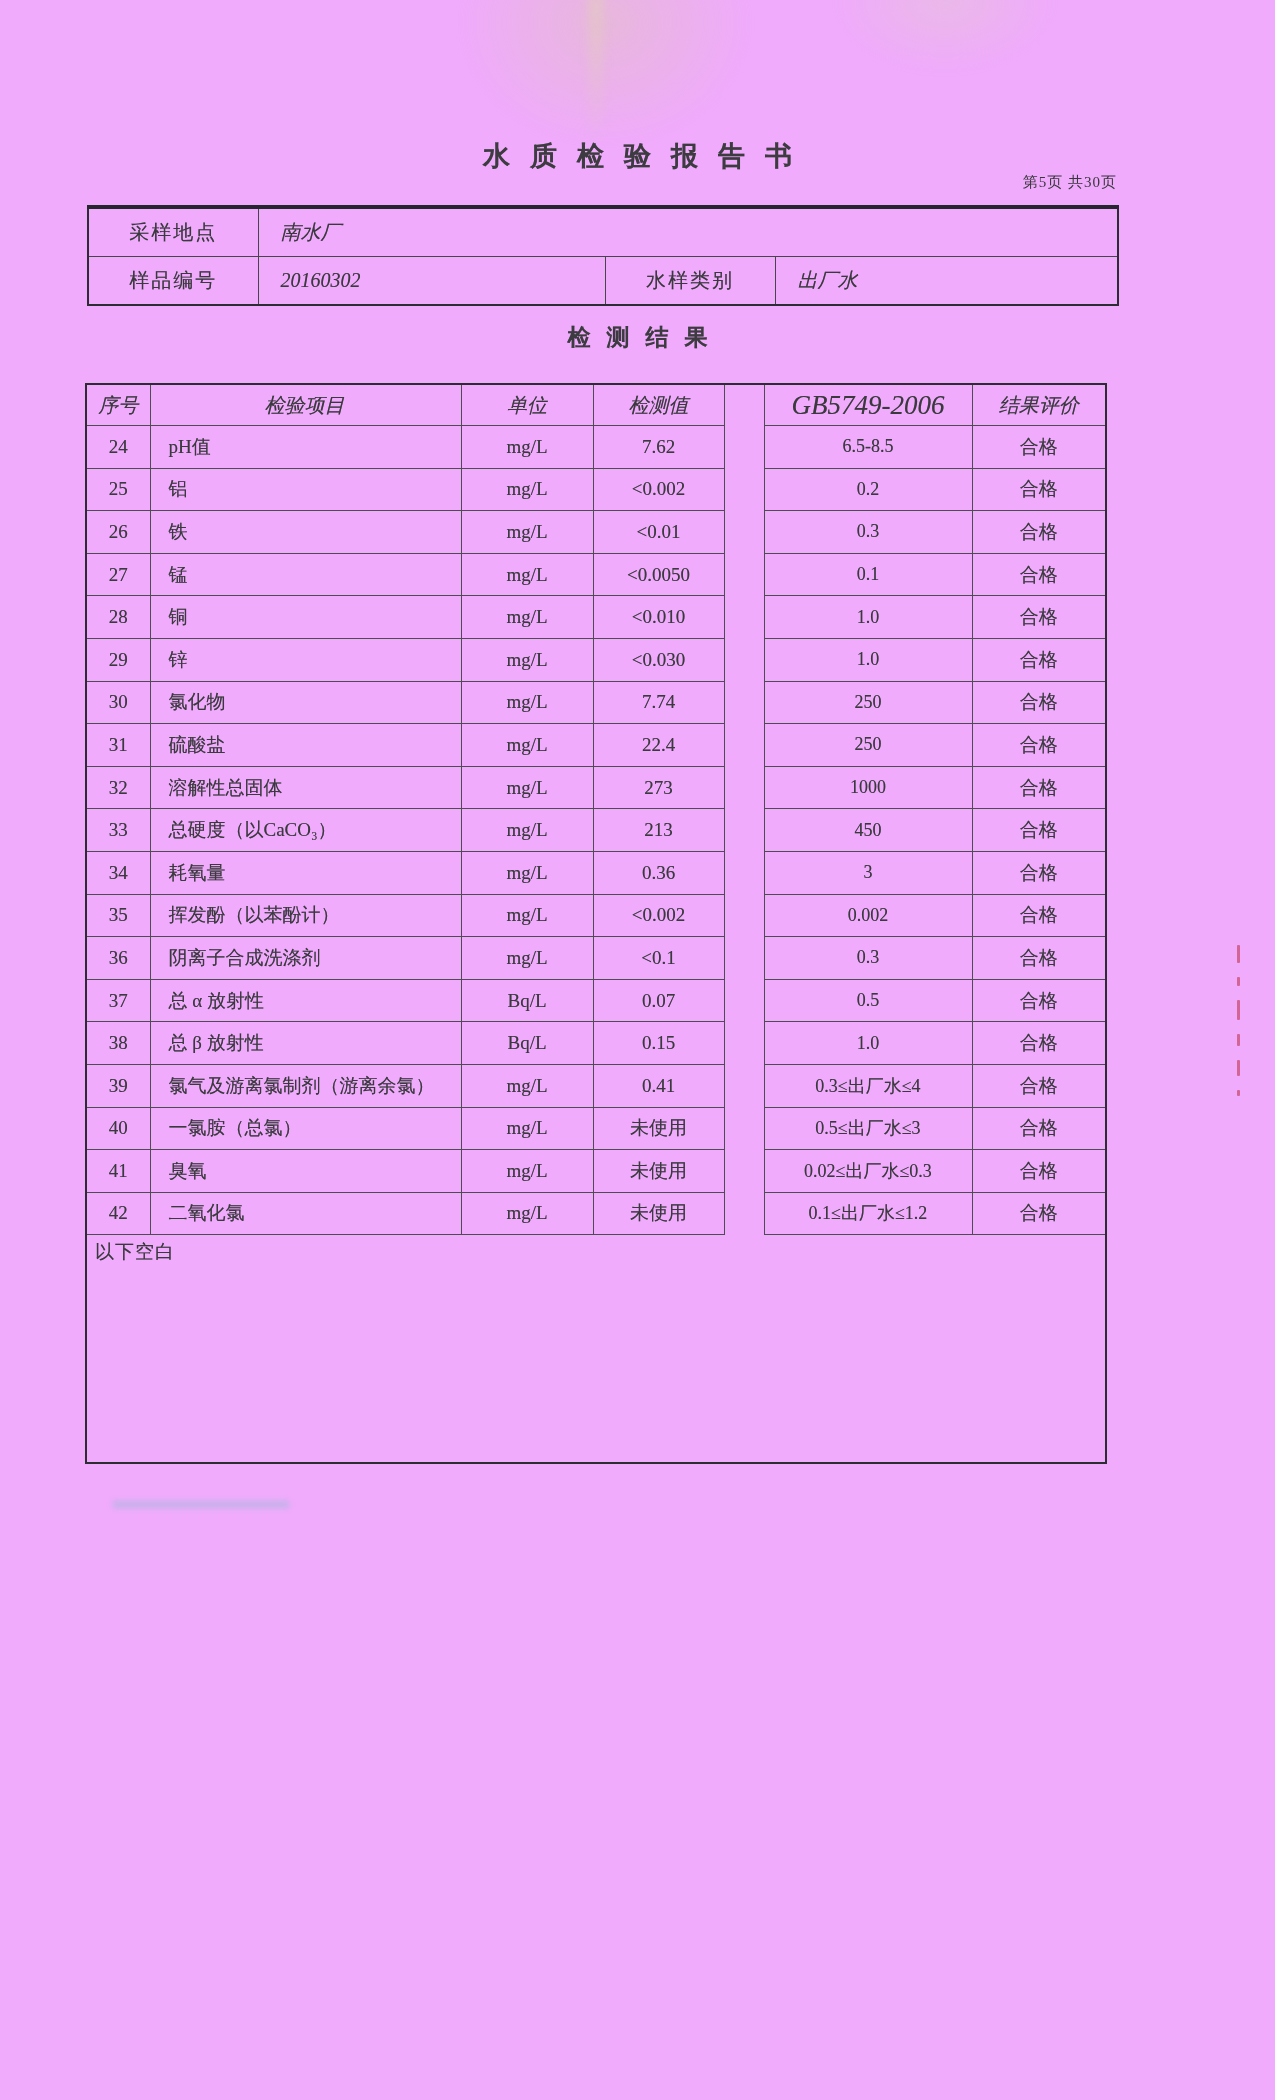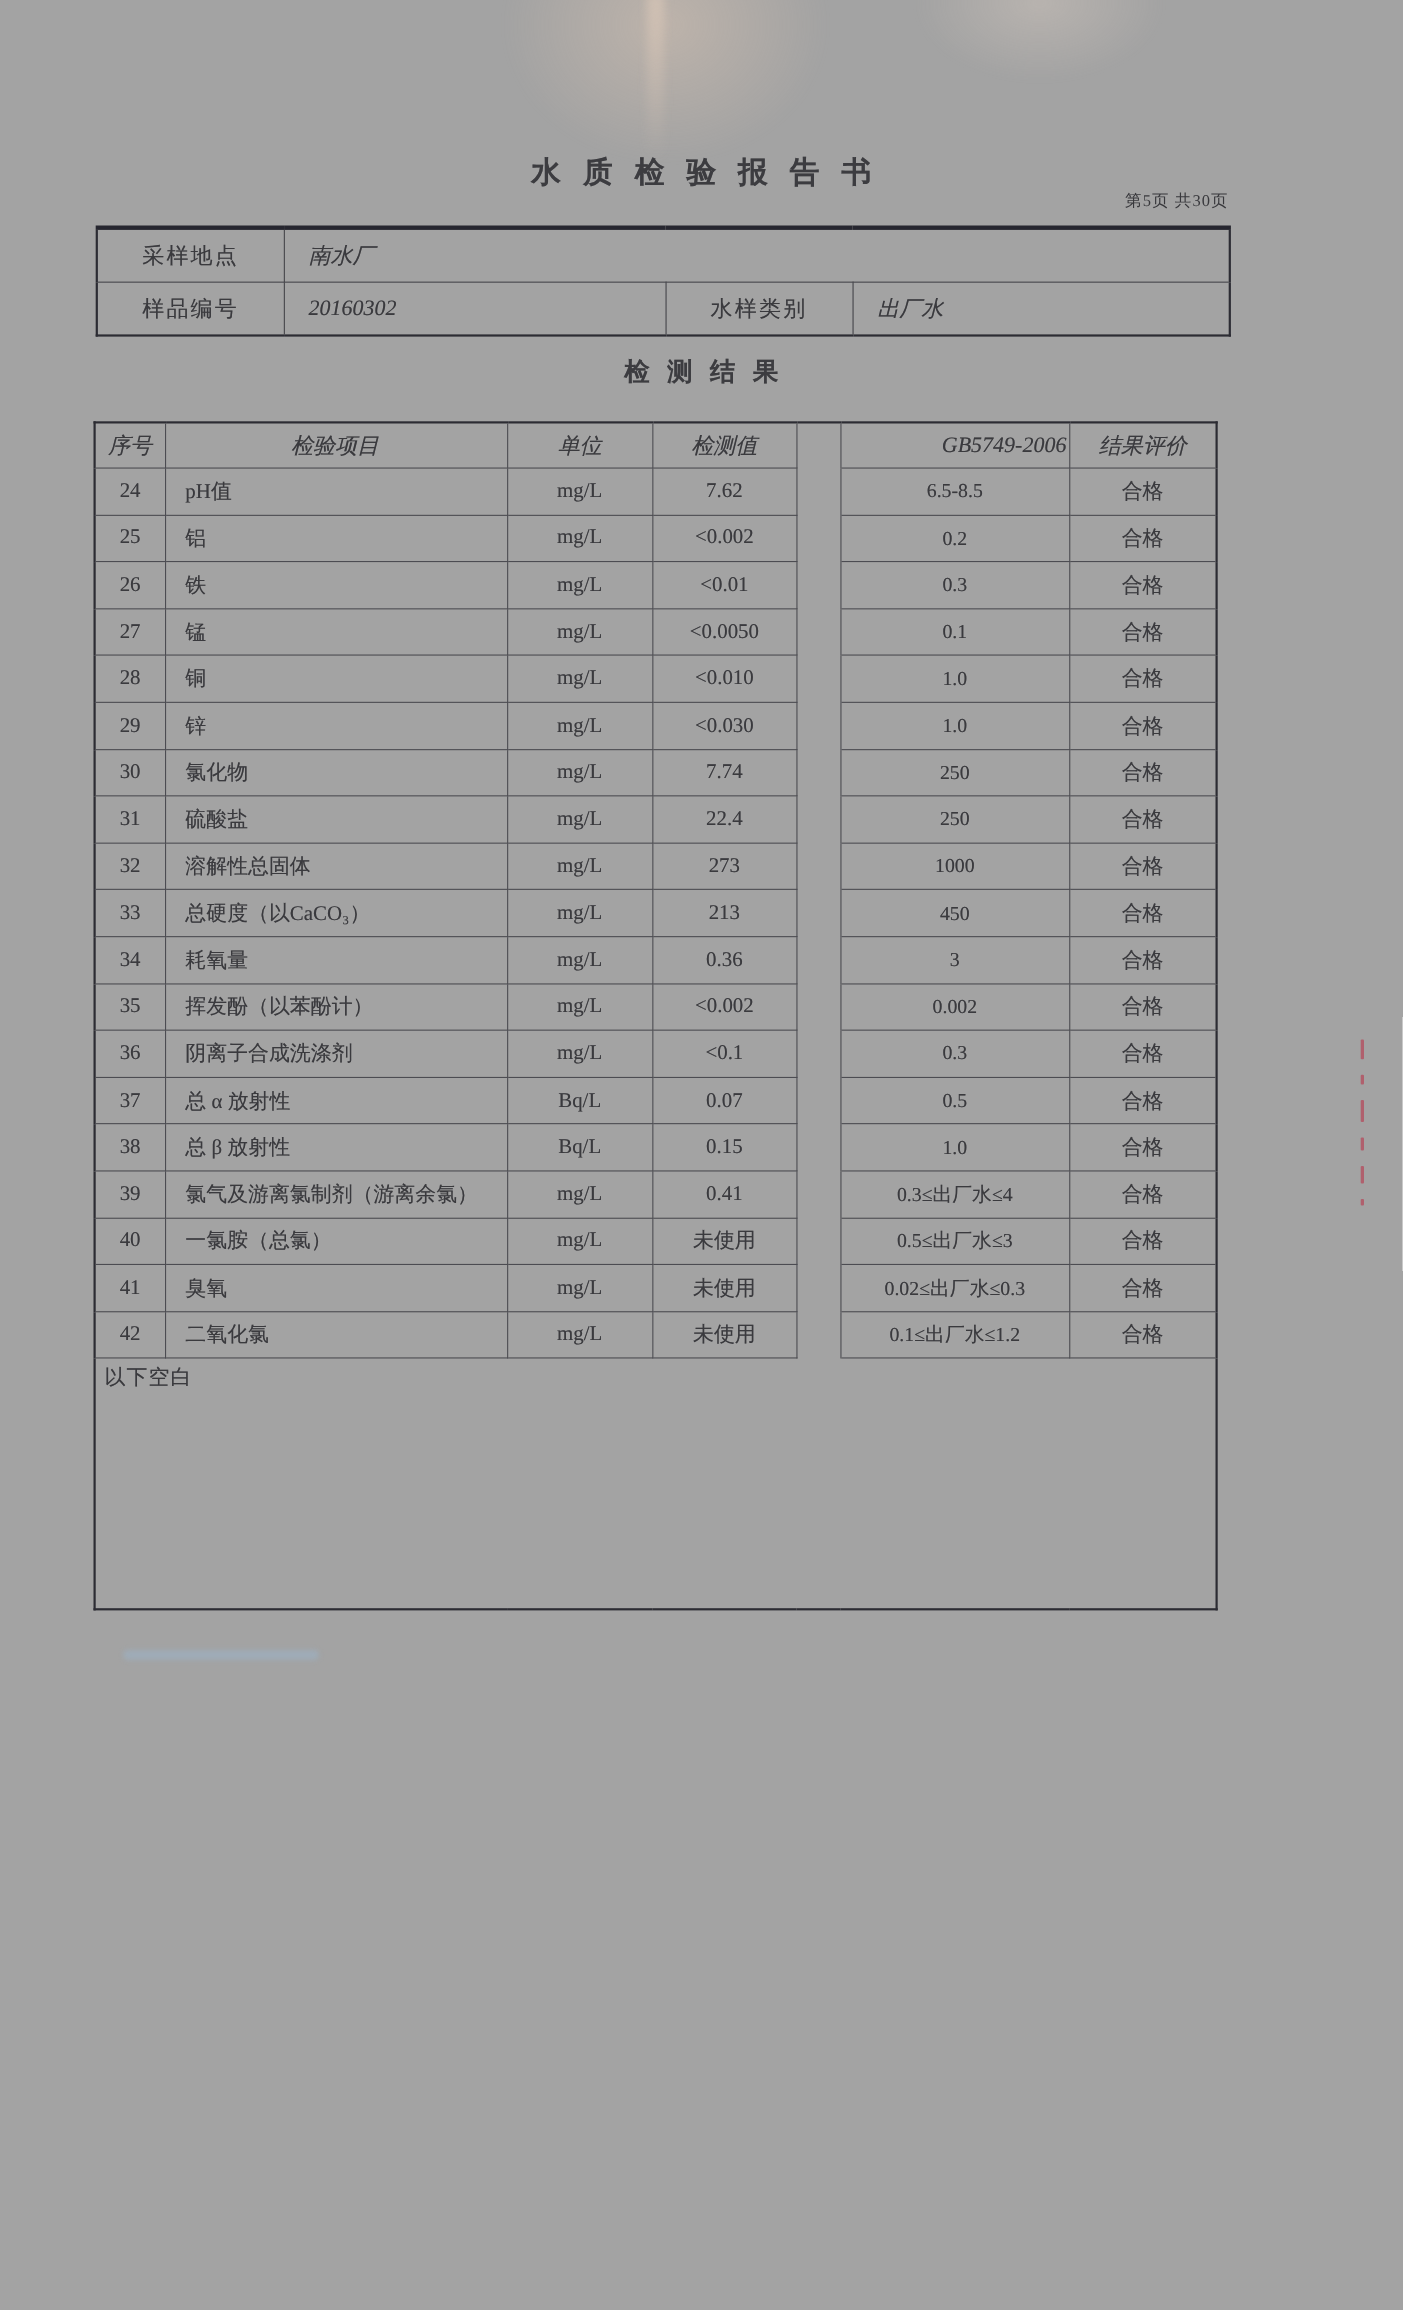--- a/index.html
+++ b/index.html
@@ -1,20 +1,20 @@
 <!DOCTYPE html>
 <html><head>
 <meta charset="utf-8">
 <style>
   html,body{margin:0;padding:0;background:#e8e8e8;}
   .page{
     position:relative;
     width:1275px;height:2100px;
     margin:0 auto;
-    background:#a3a3a3;
+    background:#f0abfc;
     overflow:hidden;
     font-family:"Liberation Serif","DejaVu Serif",serif;
     color:#3a3a3e;
   }
   
   .smudge-top{
     position:absolute;left:455px;top:-20px;width:300px;height:170px;
     background:radial-gradient(ellipse at 50% 25%,rgba(221,199,180,0.45),rgba(221,199,180,0.0) 70%);
     filter:blur(3px);
   }
@@ -163,21 +163,21 @@
         <col style="width:208px">
         <col style="width:134px">
     </colgroup>
     <tbody id="rows-body">
       <tr class="head">
         <td class="c-no">序号</td>
         <td class="c-item" style="text-align:center;padding-left:0;">检验项目</td>
         <td class="c-unit">单位</td>
         <td class="c-value">检测值</td>
         <td class="c-gap"></td>
-        <td class="c-std" style="font-size:20px;text-align:right;">GB5749-2006</td>
+        <td class="c-std" style="font-size:27px;">GB5749-2006</td>
         <td class="c-result">结果评价</td>
       </tr>
     <tr>
       <td class="c-no">24</td>
       <td class="c-item">pH值</td>
       <td class="c-unit">mg/L</td>
       <td class="c-value">7.62</td>
       <td class="c-gap"></td>
       <td class="c-std">6.5-8.5</td>
       <td class="c-result">合格</td>

